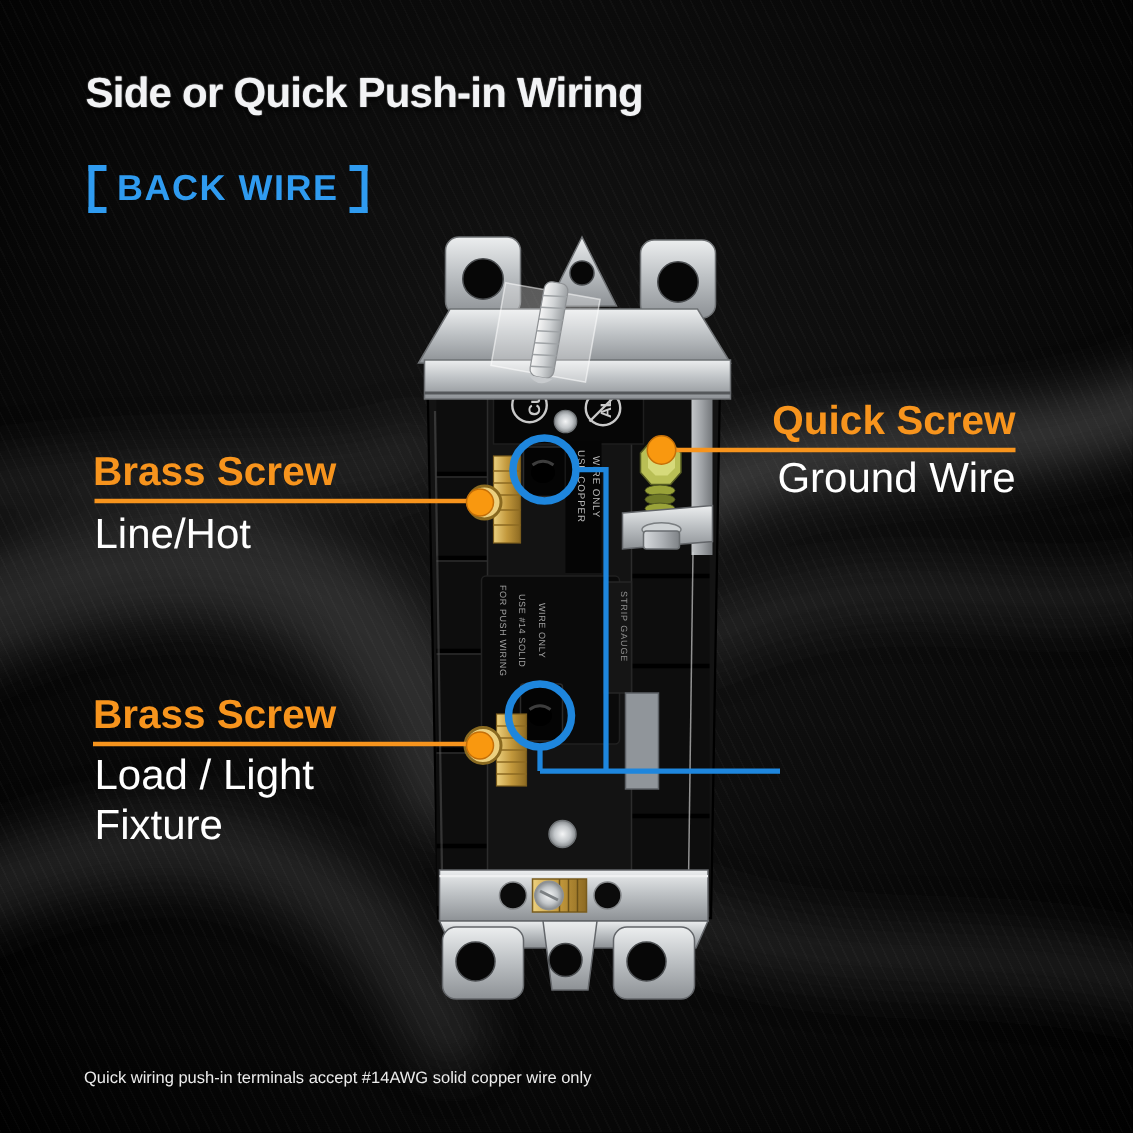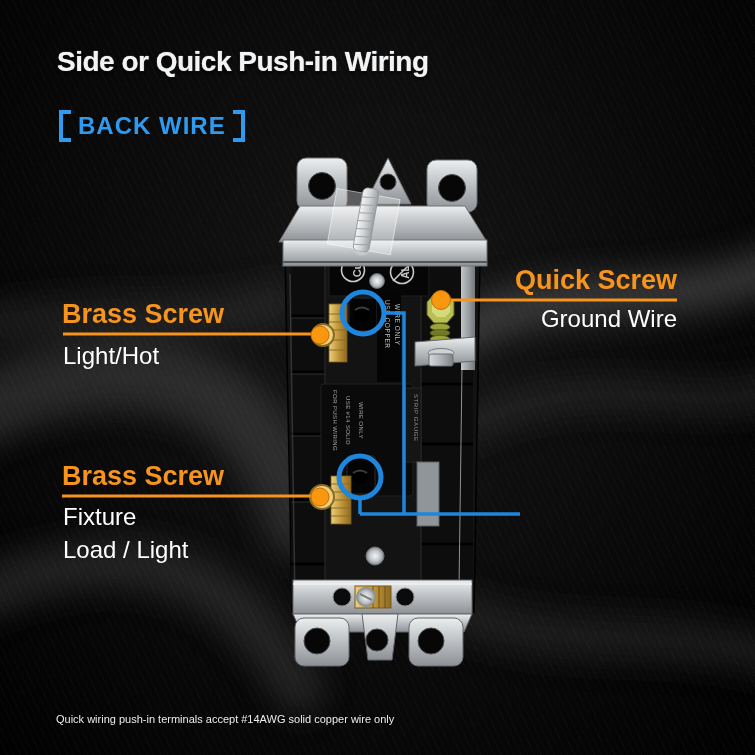--- a/index.html
+++ b/index.html
@@ -27,21 +27,21 @@
   }
   .subtitle{
     position:absolute;left:59px;top:110px;display:flex;align-items:center;gap:7px;
     color:var(--blue-text,#2f9bf0);font-weight:bold;font-size:24px;letter-spacing:1px;white-space:nowrap;
   }
   .bk{width:8px;height:24px;border:4px solid currentColor;}
   .bk-l{border-right:none;}
   .bk-r{border-left:none;}
 
   .co-title{font-weight:bold;font-size:27px;color:var(--orange,#f7941d);white-space:nowrap;line-height:32px;}
-  .co-sub{font-size:24px;color:#ffffff;white-space:nowrap;line-height:33px;}
+  .co-sub{font-size:28px;color:#ffffff;white-space:nowrap;line-height:33px;}
   .blk{position:absolute;}
   .align-r{text-align:right;}
   .blue-label{font-weight:bold;font-size:27px;line-height:33px;color:var(--blue-text,#2f9bf0);white-space:nowrap;}
 
   .footer{position:absolute;left:56px;top:710px;font-size:11px;line-height:19px;color:#ececec;white-space:nowrap;}
 </style>
 </head>
 <body>
 
 <div class="stage">
@@ -283,34 +283,34 @@
   <div class="subtitle">
     <span class="bk bk-l"></span>
     <span>BACK WIRE</span>
     <span class="bk bk-r"></span>
   </div>
 
   <div class="blk" style="left:62px;top:298px;">
     <div class="co-title">Brass Screw</div>
   </div>
   <div class="blk" style="left:63px;top:339px;">
-    <div class="co-sub">Light/Hot</div>
+    <div class="co-sub">Line/Hot</div>
   </div>
 
   <div class="blk align-r" style="right:78px;top:264px;">
     <div class="co-title">Quick Screw</div>
     <div class="co-sub" style="margin-top:6px;">Ground Wire</div>
   </div>
 
   <div class="blk" style="left:62px;top:460px;">
     <div class="co-title">Brass Screw</div>
   </div>
   <div class="blk" style="left:63px;top:500px;">
+    <div class="co-sub">Load / Light</div>
     <div class="co-sub">Fixture</div>
-    <div class="co-sub">Load / Light</div>
   </div>
 
 
   <div class="footer">
     <div>Quick wiring push-in terminals accept #14AWG solid copper wire only</div>
   </div>
 
 </div>
 
 </body></html>

